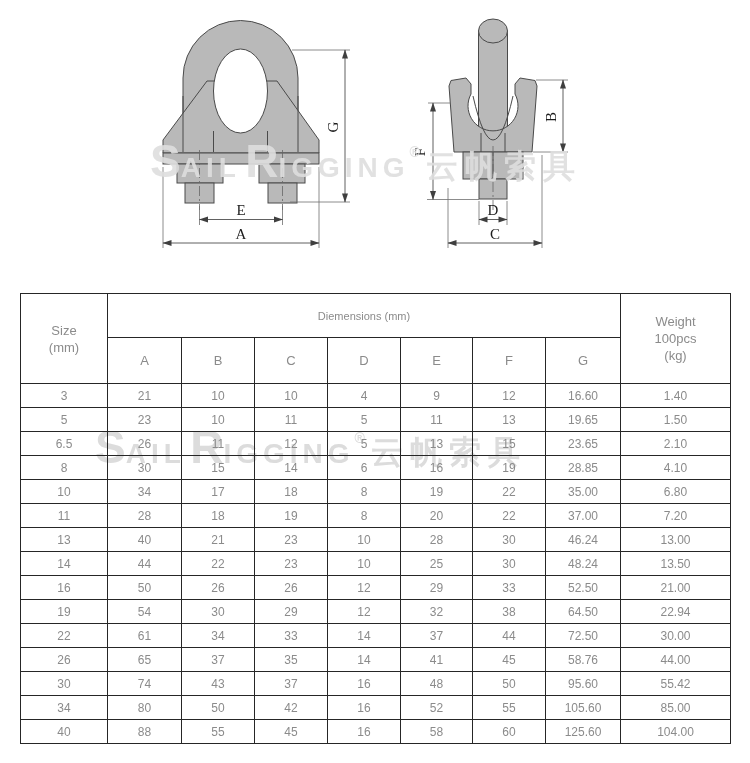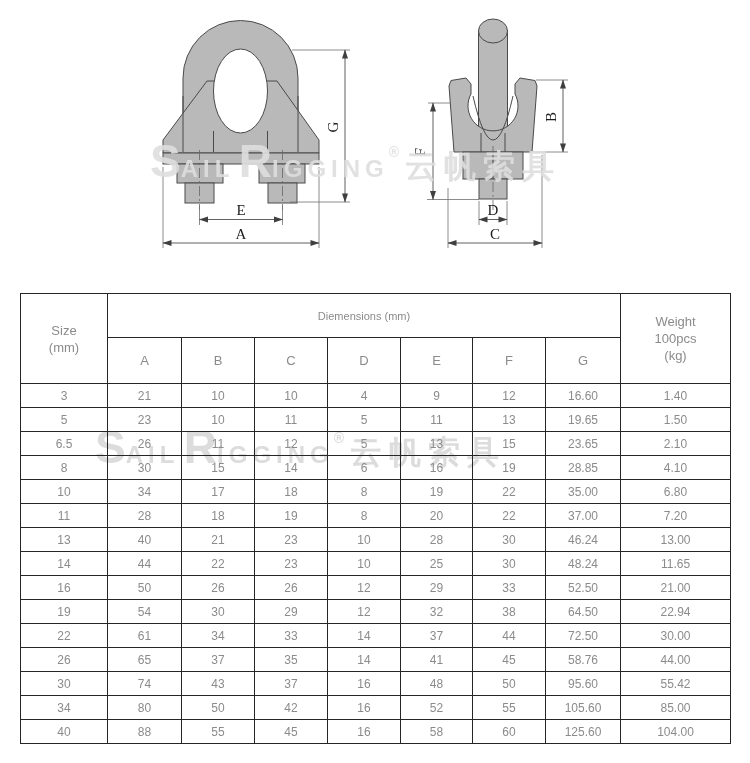--- a/index.html
+++ b/index.html
@@ -10,21 +10,21 @@
   .hole{fill:#ffffff;stroke:#4a4a4a;stroke-width:1;}
   .edge{fill:none;stroke:#4a4a4a;stroke-width:1;}
   .dim{stroke:#4f4f4f;stroke-width:0.9;fill:none;}
   .ext{stroke:#6f6f6f;stroke-width:0.8;fill:none;}
   .cl{stroke:#666666;stroke-width:0.8;fill:none;stroke-dasharray:10 3 2 3;}
   .dimlabel{font-family:"Liberation Serif",serif;font-size:15px;fill:#1c1c1c;}
   
   .wm{position:absolute;white-space:nowrap;font-weight:bold;pointer-events:none;
       font-family:"Liberation Sans",sans-serif;}
   .wm .big{font-size:46px;}
-  .wm .mid{font-size:24px;letter-spacing:5px;}
+  .wm .mid{font-size:28px;letter-spacing:5px;}
   .wm .reg{font-size:14px;vertical-align:20px;letter-spacing:0;}
   .wm .cn{font-size:32px;letter-spacing:7px;margin-left:6px;}
   #wm-top{top:134px;left:150px;z-index:5;color:rgba(222,222,222,0.9);}
   #wm-table{top:420px;left:95px;z-index:0;color:#dcdcdc;}
   
   table.spec{position:absolute;left:20px;top:293px;width:710px;z-index:2;
              border-collapse:collapse;table-layout:fixed;background:transparent;}
   table.spec th,table.spec td{border:1px solid #262626;color:#8b8b8b;font-weight:normal;
              text-align:center;vertical-align:middle;background:transparent;padding:0;}
   th.dimhdr{height:43px;font-size:11px;}
@@ -217,21 +217,21 @@
         </tr>
         <tr>
           <td>14</td>
           <td>44</td>
           <td>22</td>
           <td>23</td>
           <td>10</td>
           <td>25</td>
           <td>30</td>
           <td>48.24</td>
-          <td>11.65</td>
+          <td>13.50</td>
         </tr>
         <tr>
           <td>16</td>
           <td>50</td>
           <td>26</td>
           <td>26</td>
           <td>12</td>
           <td>29</td>
           <td>33</td>
           <td>52.50</td>

